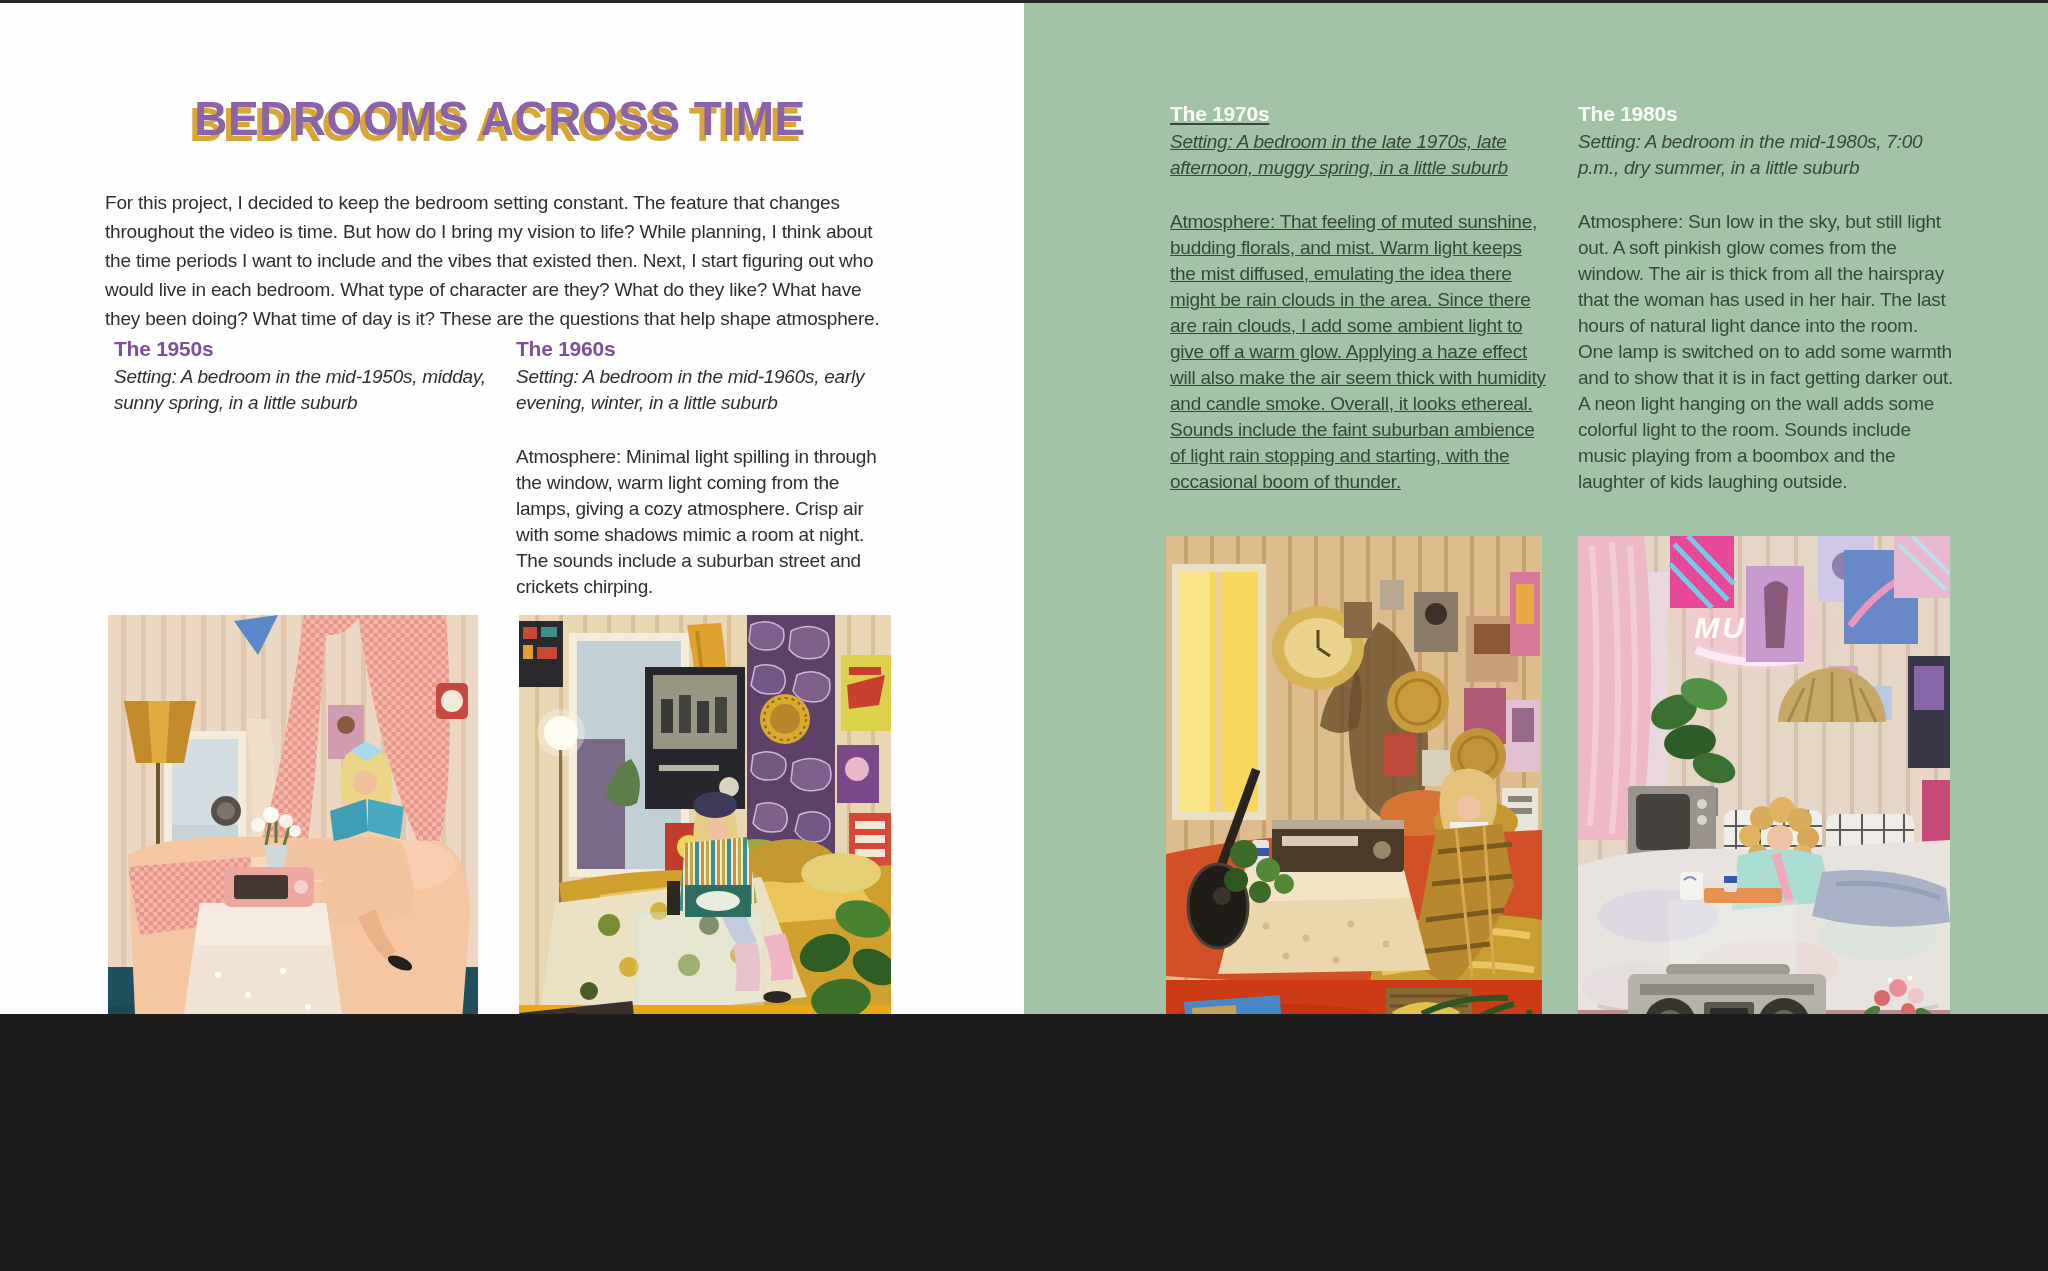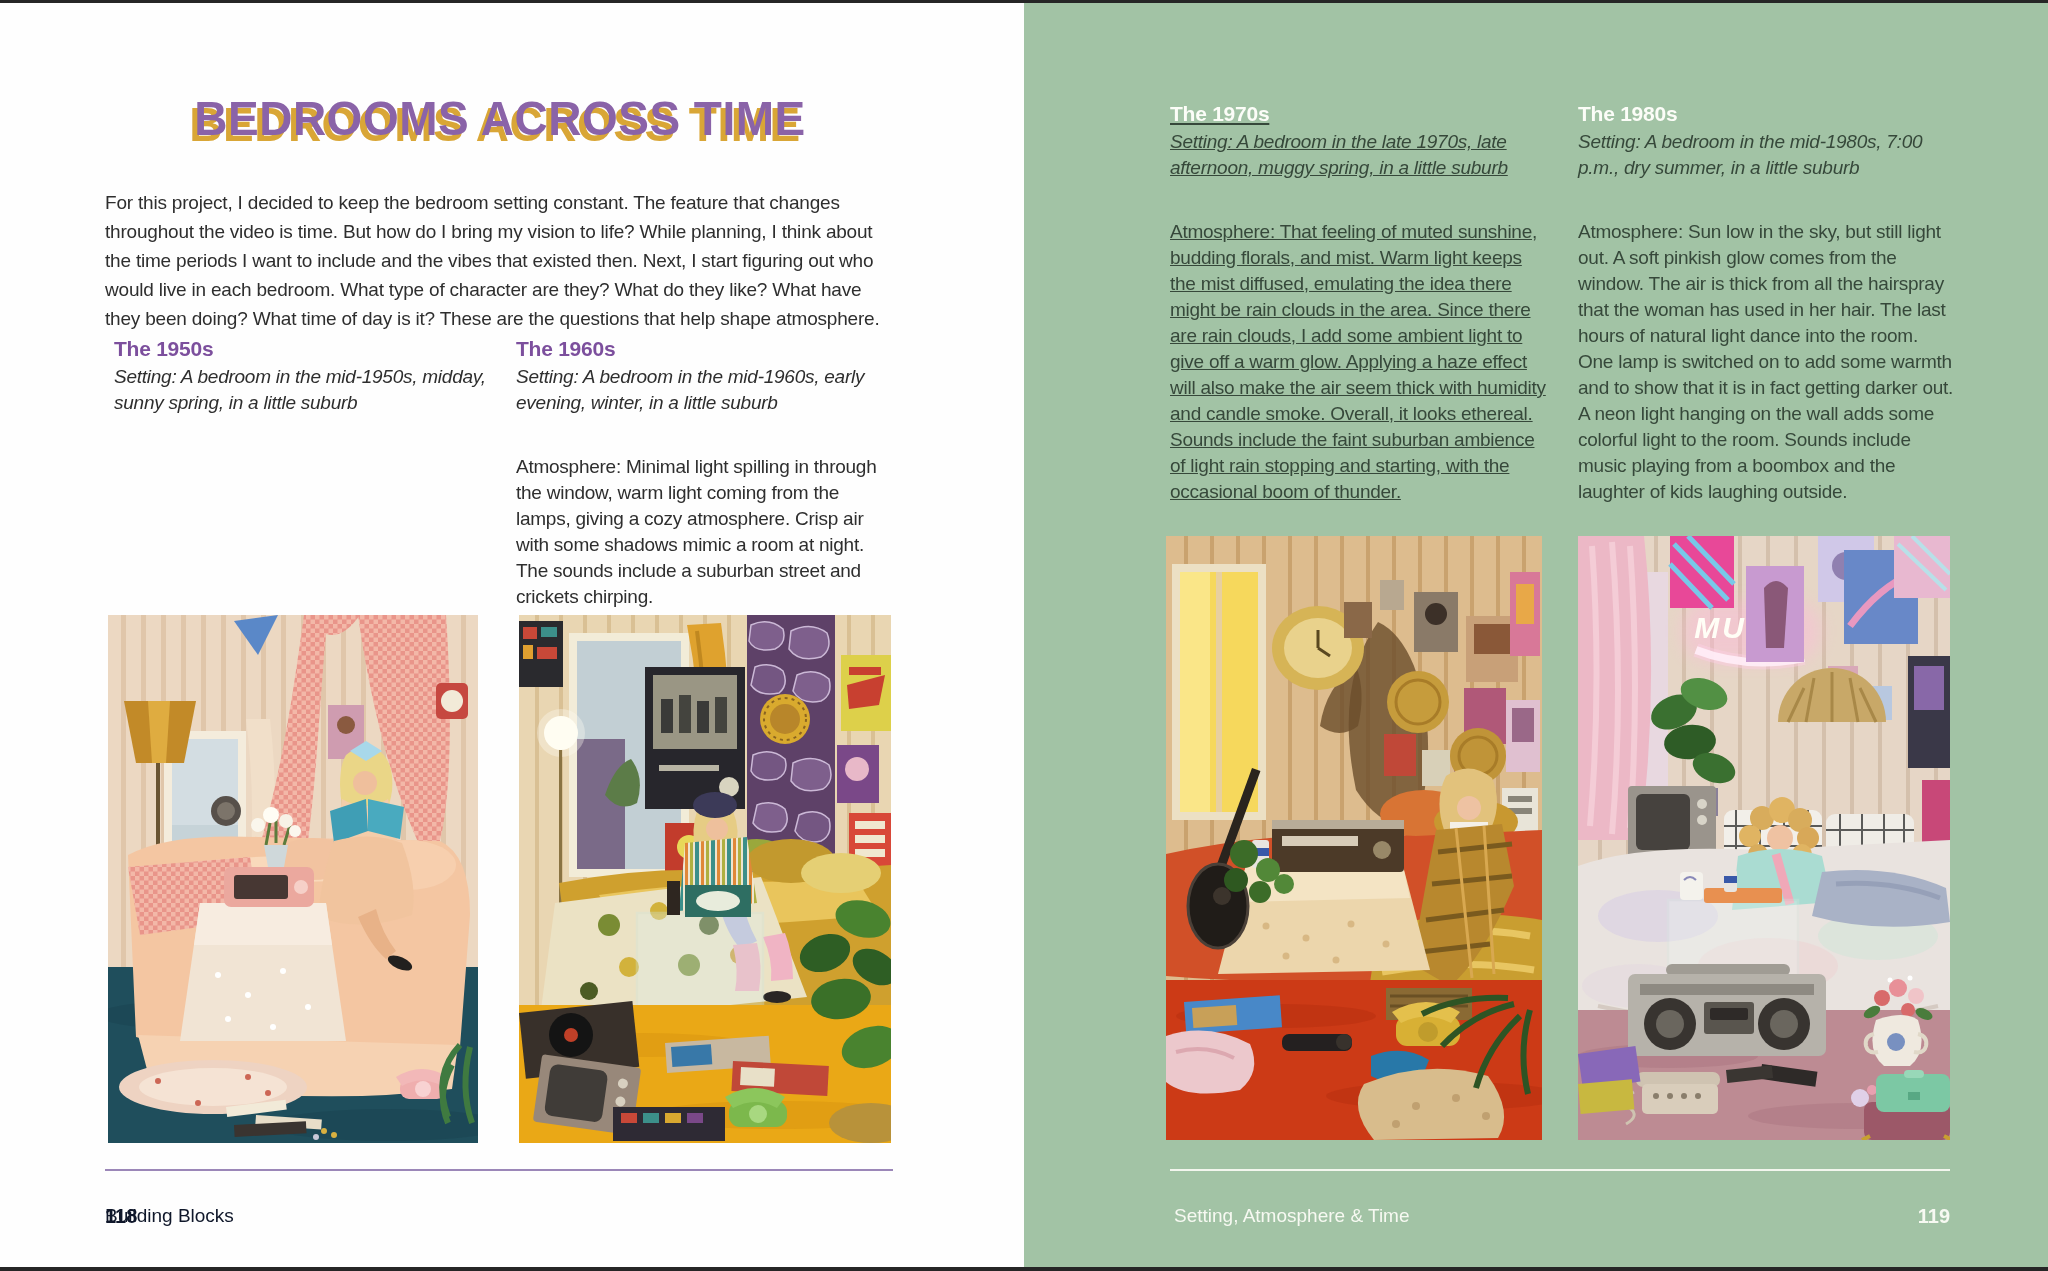--- a/index.html
+++ b/index.html
@@ -1,39 +1,39 @@
 <!DOCTYPE html>
 <html><head>
 <meta charset="utf-8">
 <style>
   * { margin:0; padding:0; box-sizing:border-box; }
   html,body { background:#1d1d1d; }
   #canvas {
-    position:relative; width:2048px; height:1271px; overflow:hidden;
+    position:relative; width:2048px; height:1014px; overflow:hidden;
     font-family:"Liberation Sans", sans-serif; -webkit-font-smoothing:antialiased;
   }
   .edge { position:absolute; left:0; width:2048px; background:#262626; }
   #page-left  { position:absolute; left:0;    top:3px; width:1024px; height:1264px; background:#fefefe; }
   #page-right { position:absolute; left:1024px; top:3px; width:1024px; height:1264px; background:#a2c3a5; }
 
   
   .title {
     position:absolute; left:105px; top:88px; width:790px; text-align:center;
     font-size:46px; font-weight:800; letter-spacing:0.5px;
     color:#8a63a8; text-shadow:-5px 6px 0 #d9a636;
     transform:scaleY(1.04); white-space:nowrap;
   }
   .intro {
     position:absolute; left:105px; top:185px; width:792px;
     font-size:19px; line-height:29px; letter-spacing:-0.2px; color:#2e2e2e;
   }
   .col { position:absolute; width:378px; font-size:19px; line-height:26px; letter-spacing:-0.25px; }
   .col .h  { font-size:21px; font-weight:bold; line-height:25px; margin-bottom:3px; }
   .col .set { font-style:italic; }
-  .col .atm { margin-top:38px; }
+  .col .atm { margin-top:28px; }
   .left-ink  { color:#2e2e2e; }
   .left-ink .h { color:#7c4f9d; }
   .green-ink { color:#36483a; }
   .green-ink .h { color:#fcfdf8; }
 
   .photo { position:absolute; overflow:hidden; }
   .photo svg { display:block; width:100%; height:100%; }
 
   .rule { position:absolute; height:2px; }
   .rule.l { background:#9b87b8; }

